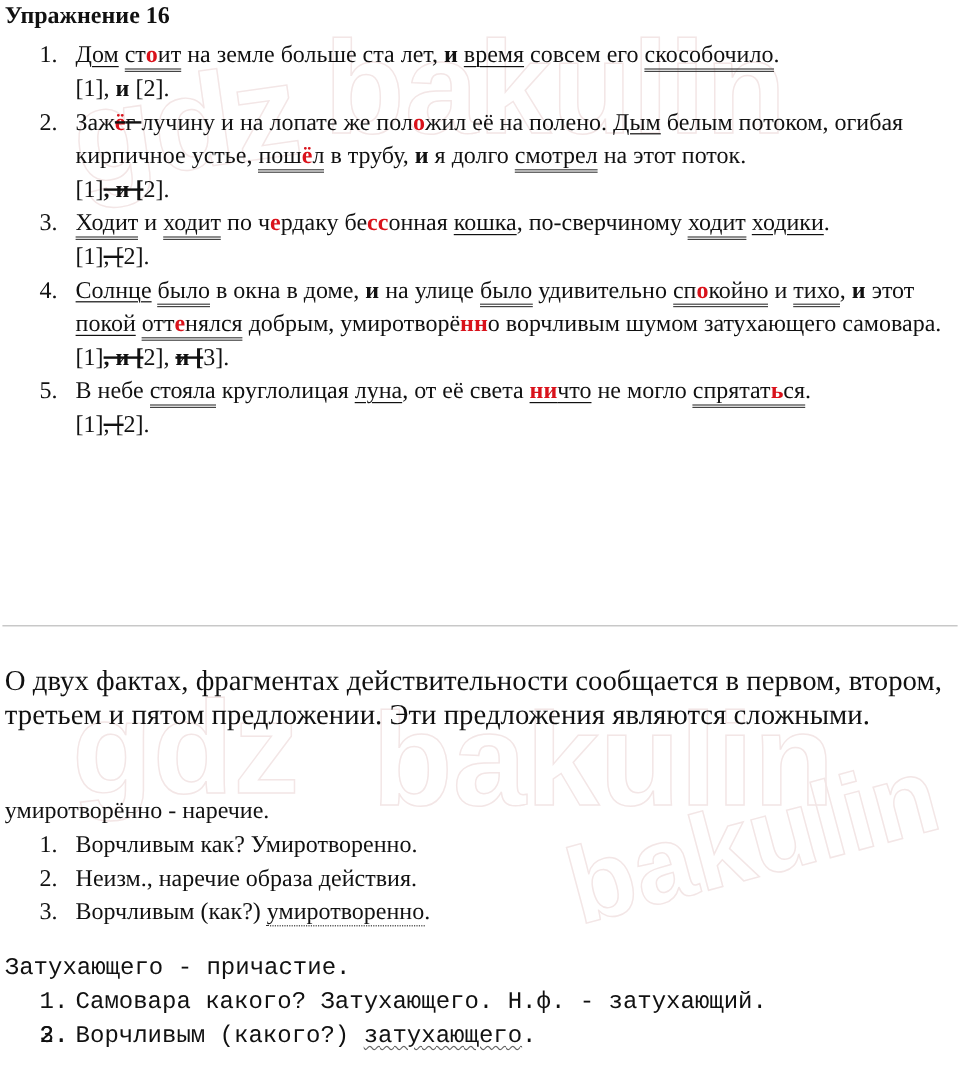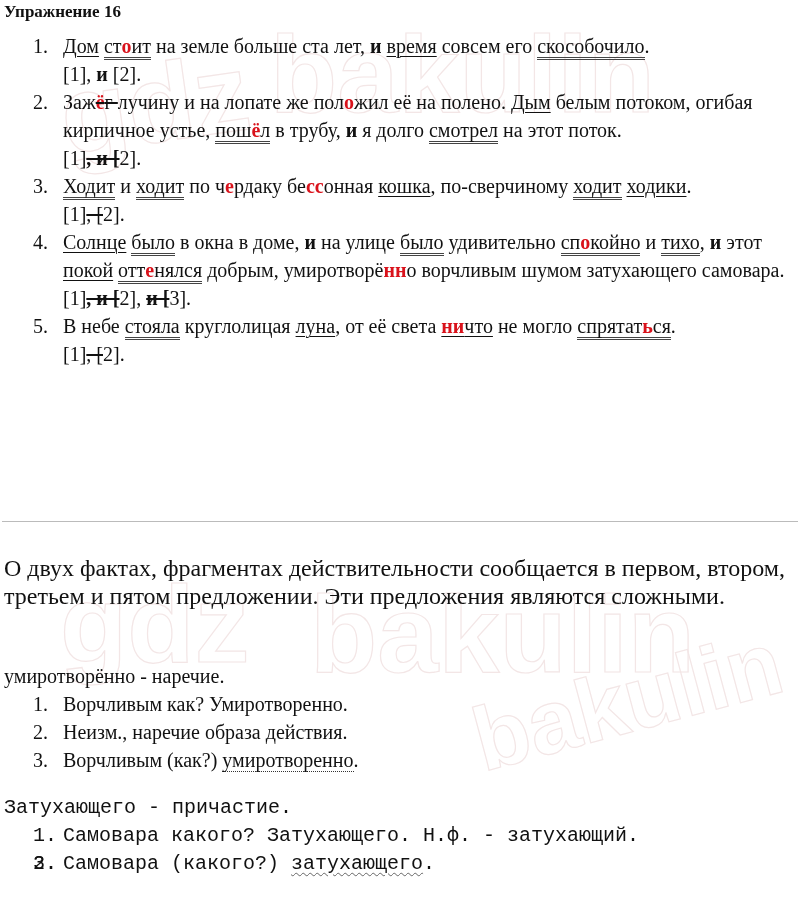--- a/index.html
+++ b/index.html
@@ -4,21 +4,21 @@
 <style>
   html, body { margin: 0; padding: 0; }
   body {
     width: 800px; height: 908px; overflow: hidden; background: #ffffff;
     font-family: "Liberation Serif", "DejaVu Serif", serif;
     color: #111; position: relative;
   }
   .wm { position: absolute; font-family: "Liberation Sans", sans-serif; font-weight: 700;
         color: transparent; -webkit-text-stroke: 1.2px #f3e6e6; pointer-events: none; z-index: 0; }
   .content { position: relative; z-index: 1; }
-  h1.title { position: absolute; left: 4px; top: 2px; margin: 0; font-size: 17px; font-weight: 700; }
+  h1.title { position: absolute; left: 4px; top: 2px; margin: 0; font-size: 20px; font-weight: 700; }
   ol.ex { position: absolute; left: 0; top: 32px; margin: 0; padding: 0; list-style: none; width: 800px; }
   ol.ex li { position: relative; padding-left: 63px; font-size: 20px; line-height: 28px; }
   ol.ex li .num { position: absolute; left: 33px; top: 0; }
   .u1 { text-decoration: underline; text-underline-offset: 3px; text-decoration-thickness: 1px; }
   .u2 { border-bottom: 3px double #444; text-align: center; }
   .red { color: #d9121b; font-weight: 700; }
   .b { font-weight: 700; }
   .strike { text-decoration: line-through; text-decoration-thickness: 2px; }
   .divider { position: absolute; left: 2px; top: 521px; width: 796px; height: 1px; background: #bbb; }
   .para { position: absolute; left: 4px; font-size: 24px; line-height: 28px; margin: 0; }
@@ -86,16 +86,16 @@
       <li><span class="num">2.</span><span>Неизм., наречие образа действия.</span></li>
       <li><span class="num">3.</span><span>Ворчливым (как?) </span><span class="dotu">умиротворенно</span><span>.</span></li>
     </ol>
   </div>
 
   <div class="sec" style="top:794px;font-family:Liberation Mono, monospace;">
     <div>Затухающего - причастие.</div>
     <ol>
       <li><span class="num">1.</span><span>Самовара какого? Затухающего. Н.ф. - затухающий.</span></li>
       <li><span class="num">2.</span></li>
-      <li><span class="num">3.</span><span>Самовара (какого?) </span><span class="wavy">затухающего</span><span>.</span></li>
+      <li><span class="num">3.</span><span>Ворчливым (какого?) </span><span class="wavy">затухающего</span><span>.</span></li>
     </ol>
   </div>
 </div>
 
 </body></html>

